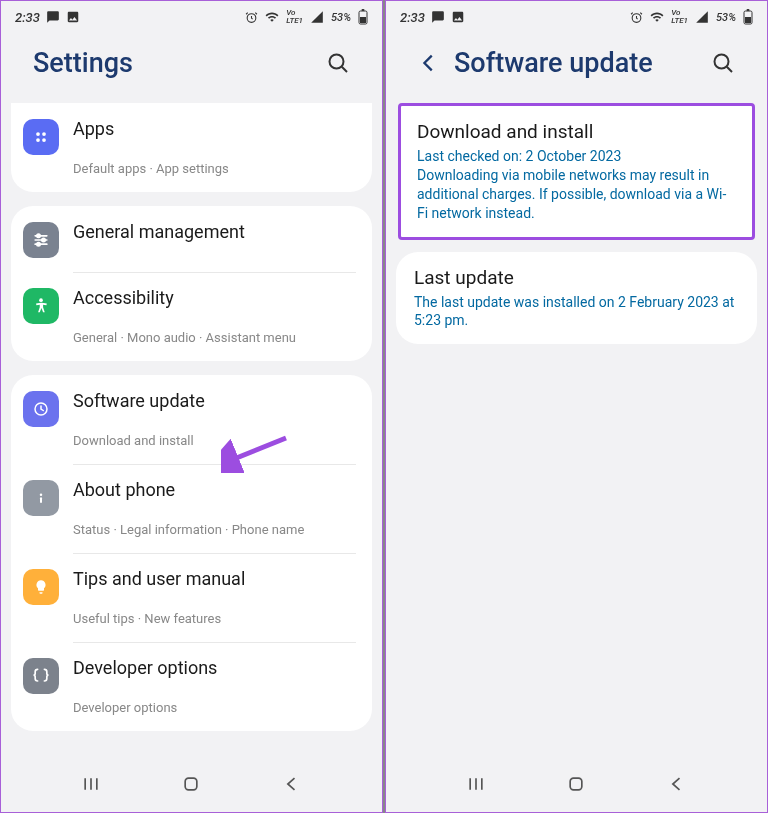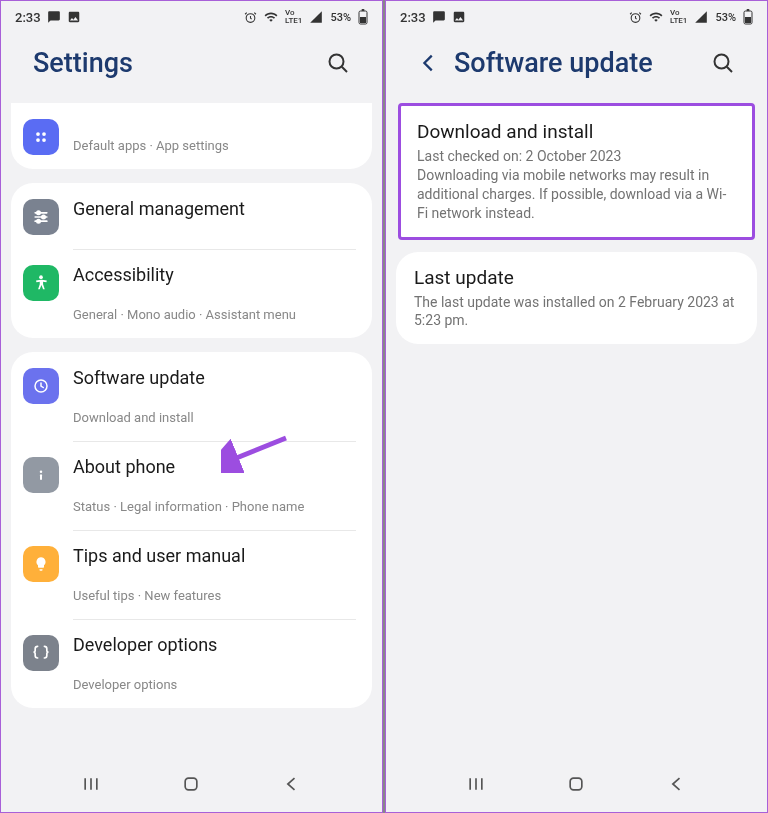--- a/index.html
+++ b/index.html
@@ -1,19 +1,19 @@
 <!DOCTYPE html>
 <html><head>
   <meta charset="utf-8">
   <style>
     * { margin: 0; padding: 0; box-sizing: border-box; font-family: -apple-system, BlinkMacSystemFont, 'Segoe UI', Roboto, sans-serif; }
     body { display: flex; gap: 2px; background: #888; width: 768px; height: 813px; }
     .phone { flex: 1; background: #f2f2f4; border: 1px solid #a860d8; display: flex; flex-direction: column; position: relative; }
     
-    .status-bar { display: flex; justify-content: space-between; align-items: center; padding: 8px 14px 4px; font-size: 13px; font-weight: 500; color: #333; }
+    .status-bar { display: flex; justify-content: space-between; align-items: center; padding: 8px 14px 4px; font-size: 13px; font-weight: 500; color: #333; font-style: italic; }
     .status-left { display: flex; align-items: center; gap: 6px; }
     .status-right { display: flex; align-items: center; gap: 7px; font-size: 11px; }
     .status-icon { display: inline-flex; align-items: center; }
     
     .header { display: flex; align-items: center; padding: 18px 32px 24px; gap: 14px; }
     .header-title { font-size: 27px; font-weight: 500; color: #1d3a6e; flex: 1; }
     .back-chevron { color: #1d3a6e; cursor: pointer; }
     .search-btn { color: #333; cursor: pointer; }
     
     .content { flex: 1; overflow: hidden; padding: 0 10px; }
@@ -35,21 +35,21 @@
     .ic-access { background: #1fb865; }
     .ic-software { background: #6b72ee; }
     .ic-tips { background: #ffb03a; }
     .ic-about { background: #9299a3; }
     .ic-dev { background: #7c828c; }
     
     .arrow-annotation { position: absolute; left: 220px; top: 432px; pointer-events: none; }
     
     .su-item { padding: 14px 18px; cursor: pointer; }
     .su-title { font-size: 19px; font-weight: 400; color: #1a1a1a; margin-bottom: 4px; }
-    .su-sub { font-size: 14px; color: #737373; line-height: 1.35; }
+    .su-sub { font-size: 14px; color: #0369a1; line-height: 1.35; }
     
     .highlight-box { border: 3px solid #9c4de0; border-radius: 4px; margin: 0 2px 12px; background: #fff; }
     .highlight-box .su-item { padding: 14px 16px; }
     
     .su-row { display: flex; align-items: flex-start; gap: 12px; }
     .su-row .su-body { flex: 1; }
     
     .toggle { width: 44px; height: 24px; background: #9dbef0; border-radius: 12px; position: relative; flex-shrink: 0; margin-top: 6px; cursor: pointer; }
     .toggle::after { content: ''; position: absolute; width: 20px; height: 20px; background: #4a7fd6; border-radius: 50%; top: 2px; right: 2px; }
     
@@ -120,20 +120,21 @@
       <div class="item">
         <div class="item-icon ic-apps">
           <svg width="18" height="18" viewBox="0 0 24 24" fill="#fff">
               <circle cx="8" cy="8" r="2.5"></circle>
               <circle cx="16" cy="8" r="2.5"></circle>
               <circle cx="8" cy="16" r="2.5"></circle>
               <circle cx="16" cy="16" r="2.5"></circle>
             </svg>
         </div>
         <div class="item-body">
+          <div class="item-title">Apps</div>
           <div class="item-sub">Default apps  ·  App settings</div>
         </div>
       </div>
     </div>
 
     <div class="card">
       <div class="item">
         <div class="item-icon ic-general">
           <svg width="20" height="20" viewBox="0 0 24 24" fill="none" stroke="#fff" stroke-width="2" stroke-linecap="round">
               <line x1="5" y1="7" x2="19" y2="7"></line>

